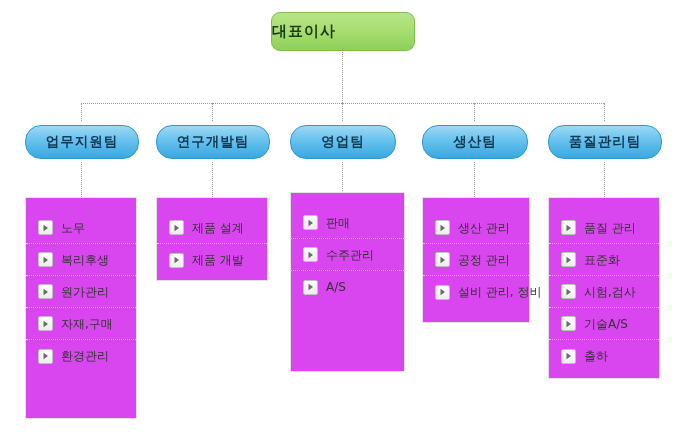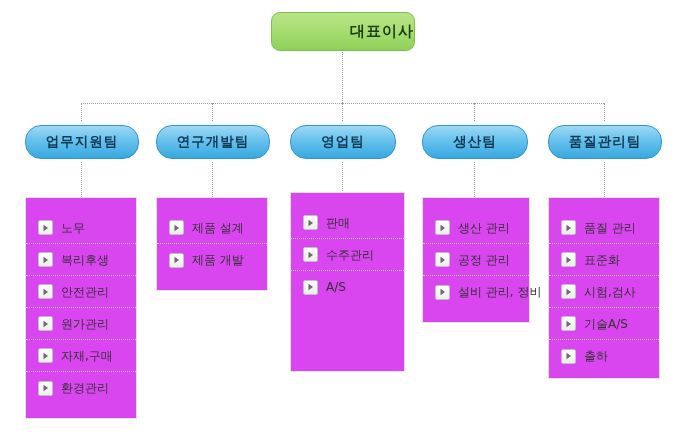--- a/index.html
+++ b/index.html
@@ -42,21 +42,21 @@
     left: 271px;
     top: 12px;
     width: 142px;
     height: 37px;
     border-radius: 9px;
     background: linear-gradient(to bottom, #b9e487 0%, #a9de72 45%, #8ed05a 100%);
     border: 1px solid #7cc04a;
     box-shadow: 0 0 0 3px #ffffff, 0 1px 3px rgba(0,0,0,0.16);
     display: flex;
     align-items: center;
-    justify-content: flex-end;
+    justify-content: flex-start;
   }
   .ceo-label {
     font-size: 15px;
     font-weight: bold;
     color: #1d3d10;
     letter-spacing: 1px;
   }
 
   
   .team-box {
@@ -180,28 +180,20 @@
             </svg>
           </span>
           <span class="item-text">복리후생</span>
         </li>
         <li class="panel-item">
           <span class="item-icon">
             <svg width="7" height="8" viewBox="0 0 7 8" aria-hidden="true">
               <polygon points="1.5,0.8 6,4 1.5,7.2" fill="#6b6b6b"></polygon>
             </svg>
           </span>
-          <span class="item-text">안전관리</span>
-        </li>
-        <li class="panel-item">
-          <span class="item-icon">
-            <svg width="7" height="8" viewBox="0 0 7 8" aria-hidden="true">
-              <polygon points="1.5,0.8 6,4 1.5,7.2" fill="#6b6b6b"></polygon>
-            </svg>
-          </span>
           <span class="item-text">원가관리</span>
         </li>
         <li class="panel-item">
           <span class="item-icon">
             <svg width="7" height="8" viewBox="0 0 7 8" aria-hidden="true">
               <polygon points="1.5,0.8 6,4 1.5,7.2" fill="#6b6b6b"></polygon>
             </svg>
           </span>
           <span class="item-text">자재,구매</span>
         </li>
@@ -209,21 +201,21 @@
           <span class="item-icon">
             <svg width="7" height="8" viewBox="0 0 7 8" aria-hidden="true">
               <polygon points="1.5,0.8 6,4 1.5,7.2" fill="#6b6b6b"></polygon>
             </svg>
           </span>
           <span class="item-text">환경관리</span>
         </li>
       </ul>
   </div>
 
-  <div class="panel" style="left:156px; top:197px; width:112px; height:94px;">
+  <div class="panel" style="left:156px; top:197px; width:112px; height:84px;">
     <ul class="panel-list">
         <li class="panel-item">
           <span class="item-icon">
             <svg width="7" height="8" viewBox="0 0 7 8" aria-hidden="true">
               <polygon points="1.5,0.8 6,4 1.5,7.2" fill="#6b6b6b"></polygon>
             </svg>
           </span>
           <span class="item-text">제품 설계</span>
         </li>
         <li class="panel-item">

